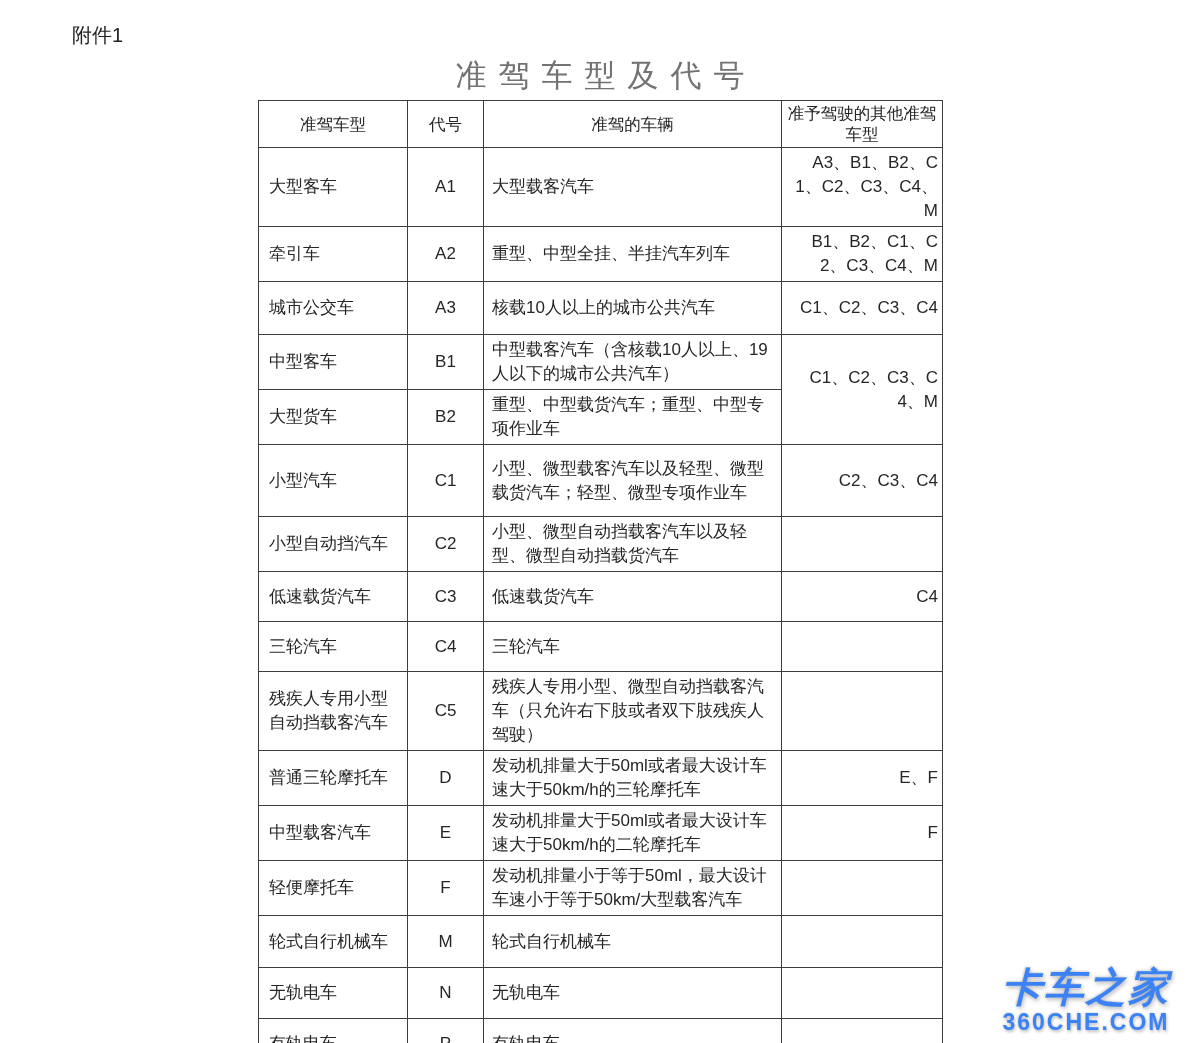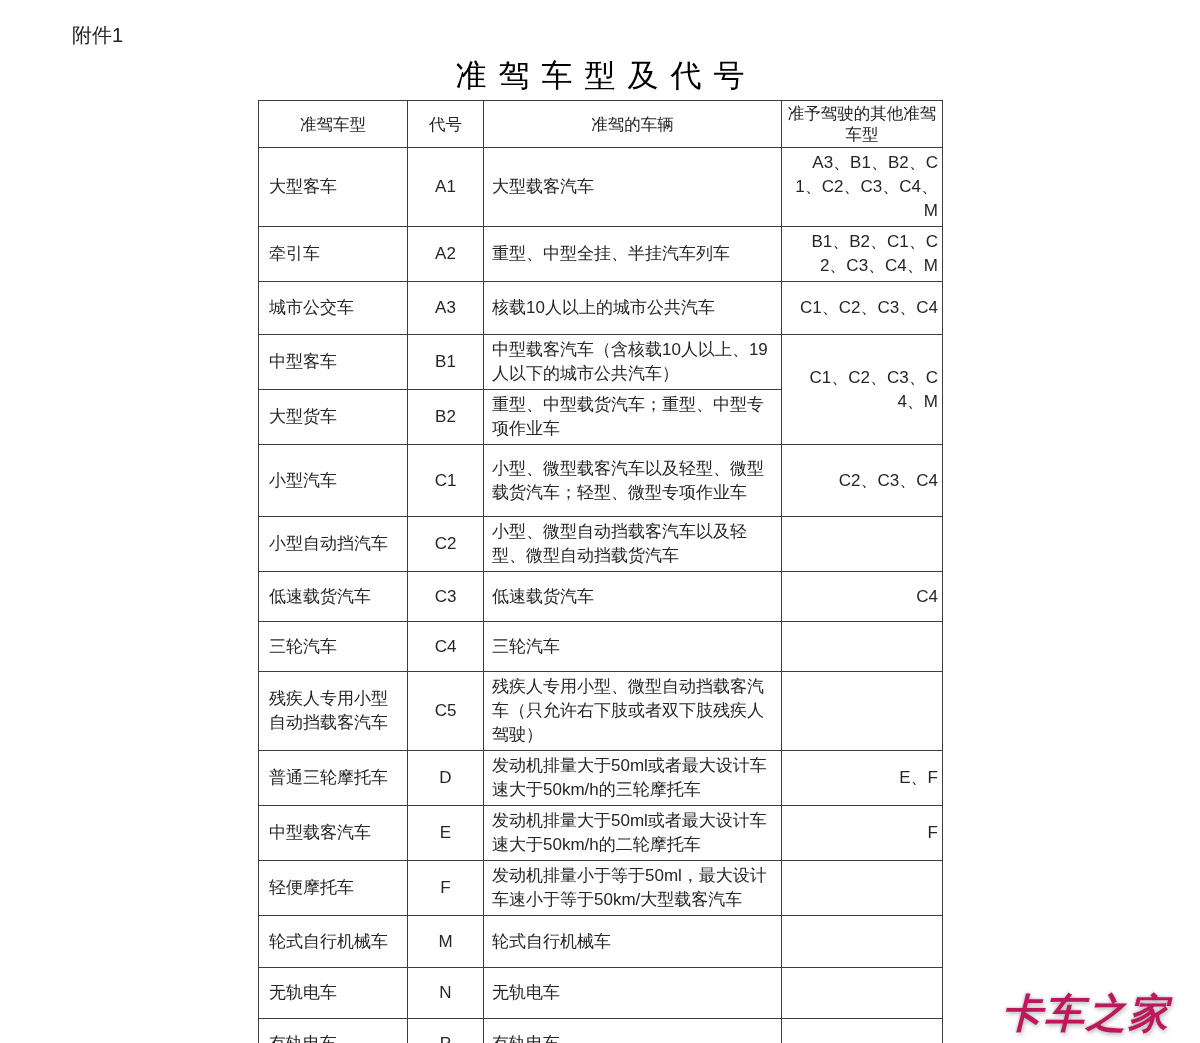--- a/index.html
+++ b/index.html
@@ -22,21 +22,21 @@
     position: absolute;
     top: 55px;
     left: 258px;
     width: 684px;
     text-align: center;
     font-family: "Liberation Serif", "DejaVu Serif", serif;
     font-size: 31px;
     font-weight: 400;
     letter-spacing: 12px;
     text-indent: 12px; 
-    color: #000000;
+    color: #737373;
     white-space: nowrap;
   }
   table.license-table {
     position: absolute;
     left: 258px; top: 100px;
     width: 684px;
     border-collapse: collapse;
     table-layout: fixed;
     font-size: 17px;
     color: #262626;
@@ -60,21 +60,21 @@
   .col-other { width: 161px; }
   td.cell-type  { text-align: left; padding: 3px 15px 3px 10px; }
   td.cell-code  { text-align: center; padding: 3px 2px; }
   td.cell-veh   { text-align: left; padding: 3px 6px 3px 8px; }
   td.cell-other { text-align: right; padding: 3px 4px 3px 8px; vertical-align: middle; }
   .watermark {
     position: absolute;
     right: 14px; bottom: 8px;
     width: 200px;
     text-align: center;
-    color: #be185d;
+    color: #3b82f6;
     user-select: none;
     pointer-events: none;
   }
   .watermark .wm-line1 {
     font-size: 40px;
     font-weight: 700;
     font-style: italic;
     letter-spacing: 2px;
     text-shadow: 1px 2px 4px rgba(90,90,90,0.45), -1px -1px 2px rgba(120,120,120,0.25);
     line-height: 44px;
@@ -203,13 +203,14 @@
       <td class="cell-type">有轨电车</td>
       <td class="cell-code">P</td>
       <td class="cell-veh">有轨电车</td>
       <td class="cell-other"></td>
     </tr>
   </tbody>
 </table>
 
 <div class="watermark">
   <div class="wm-line1">卡车之家</div>
+  <div class="wm-line2">360CHE.COM</div>
 </div>
 
 </body></html>

